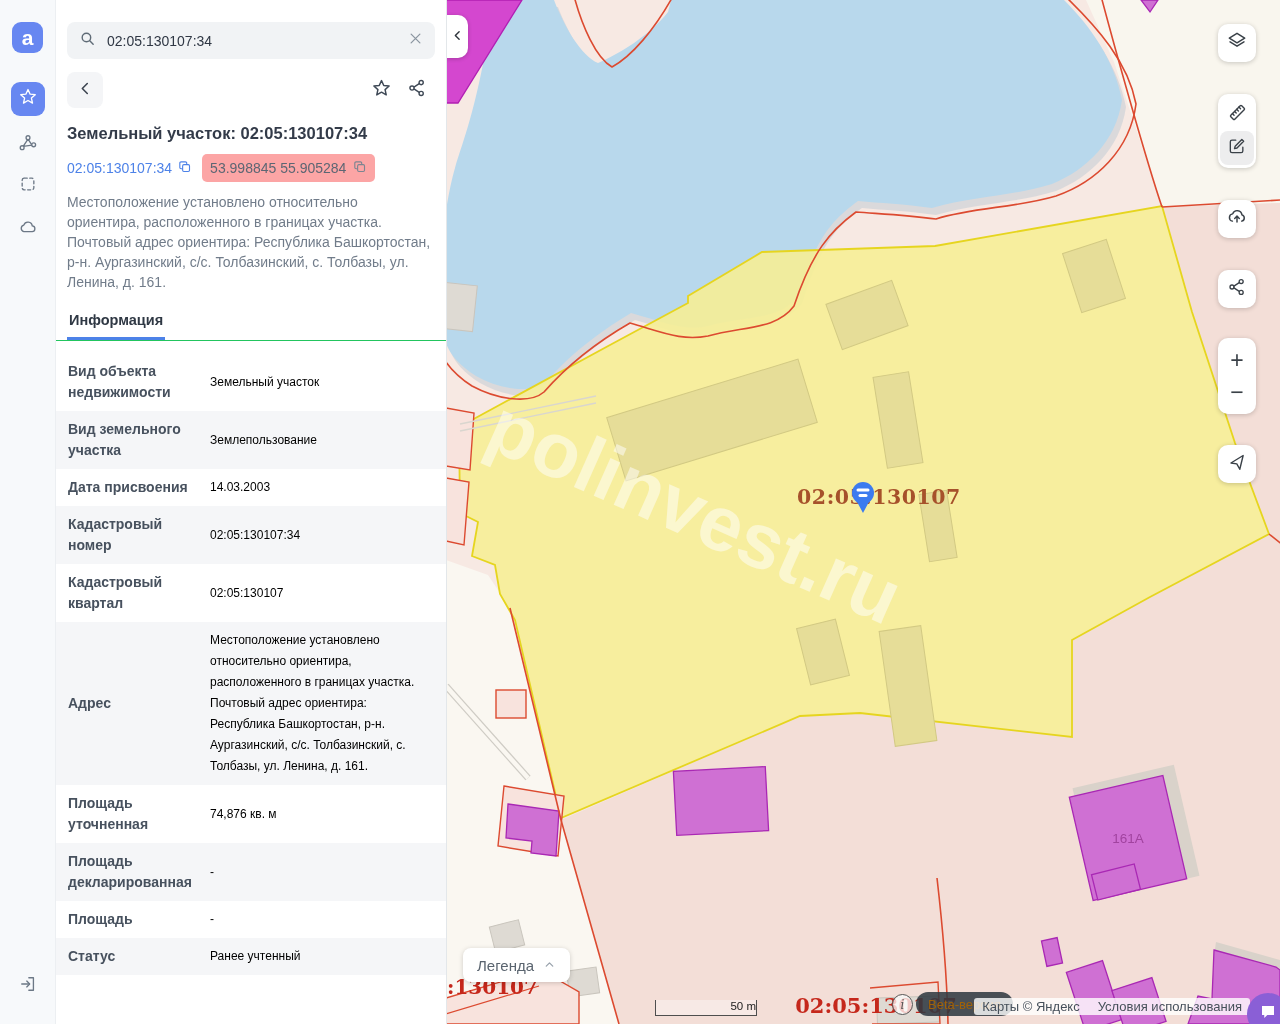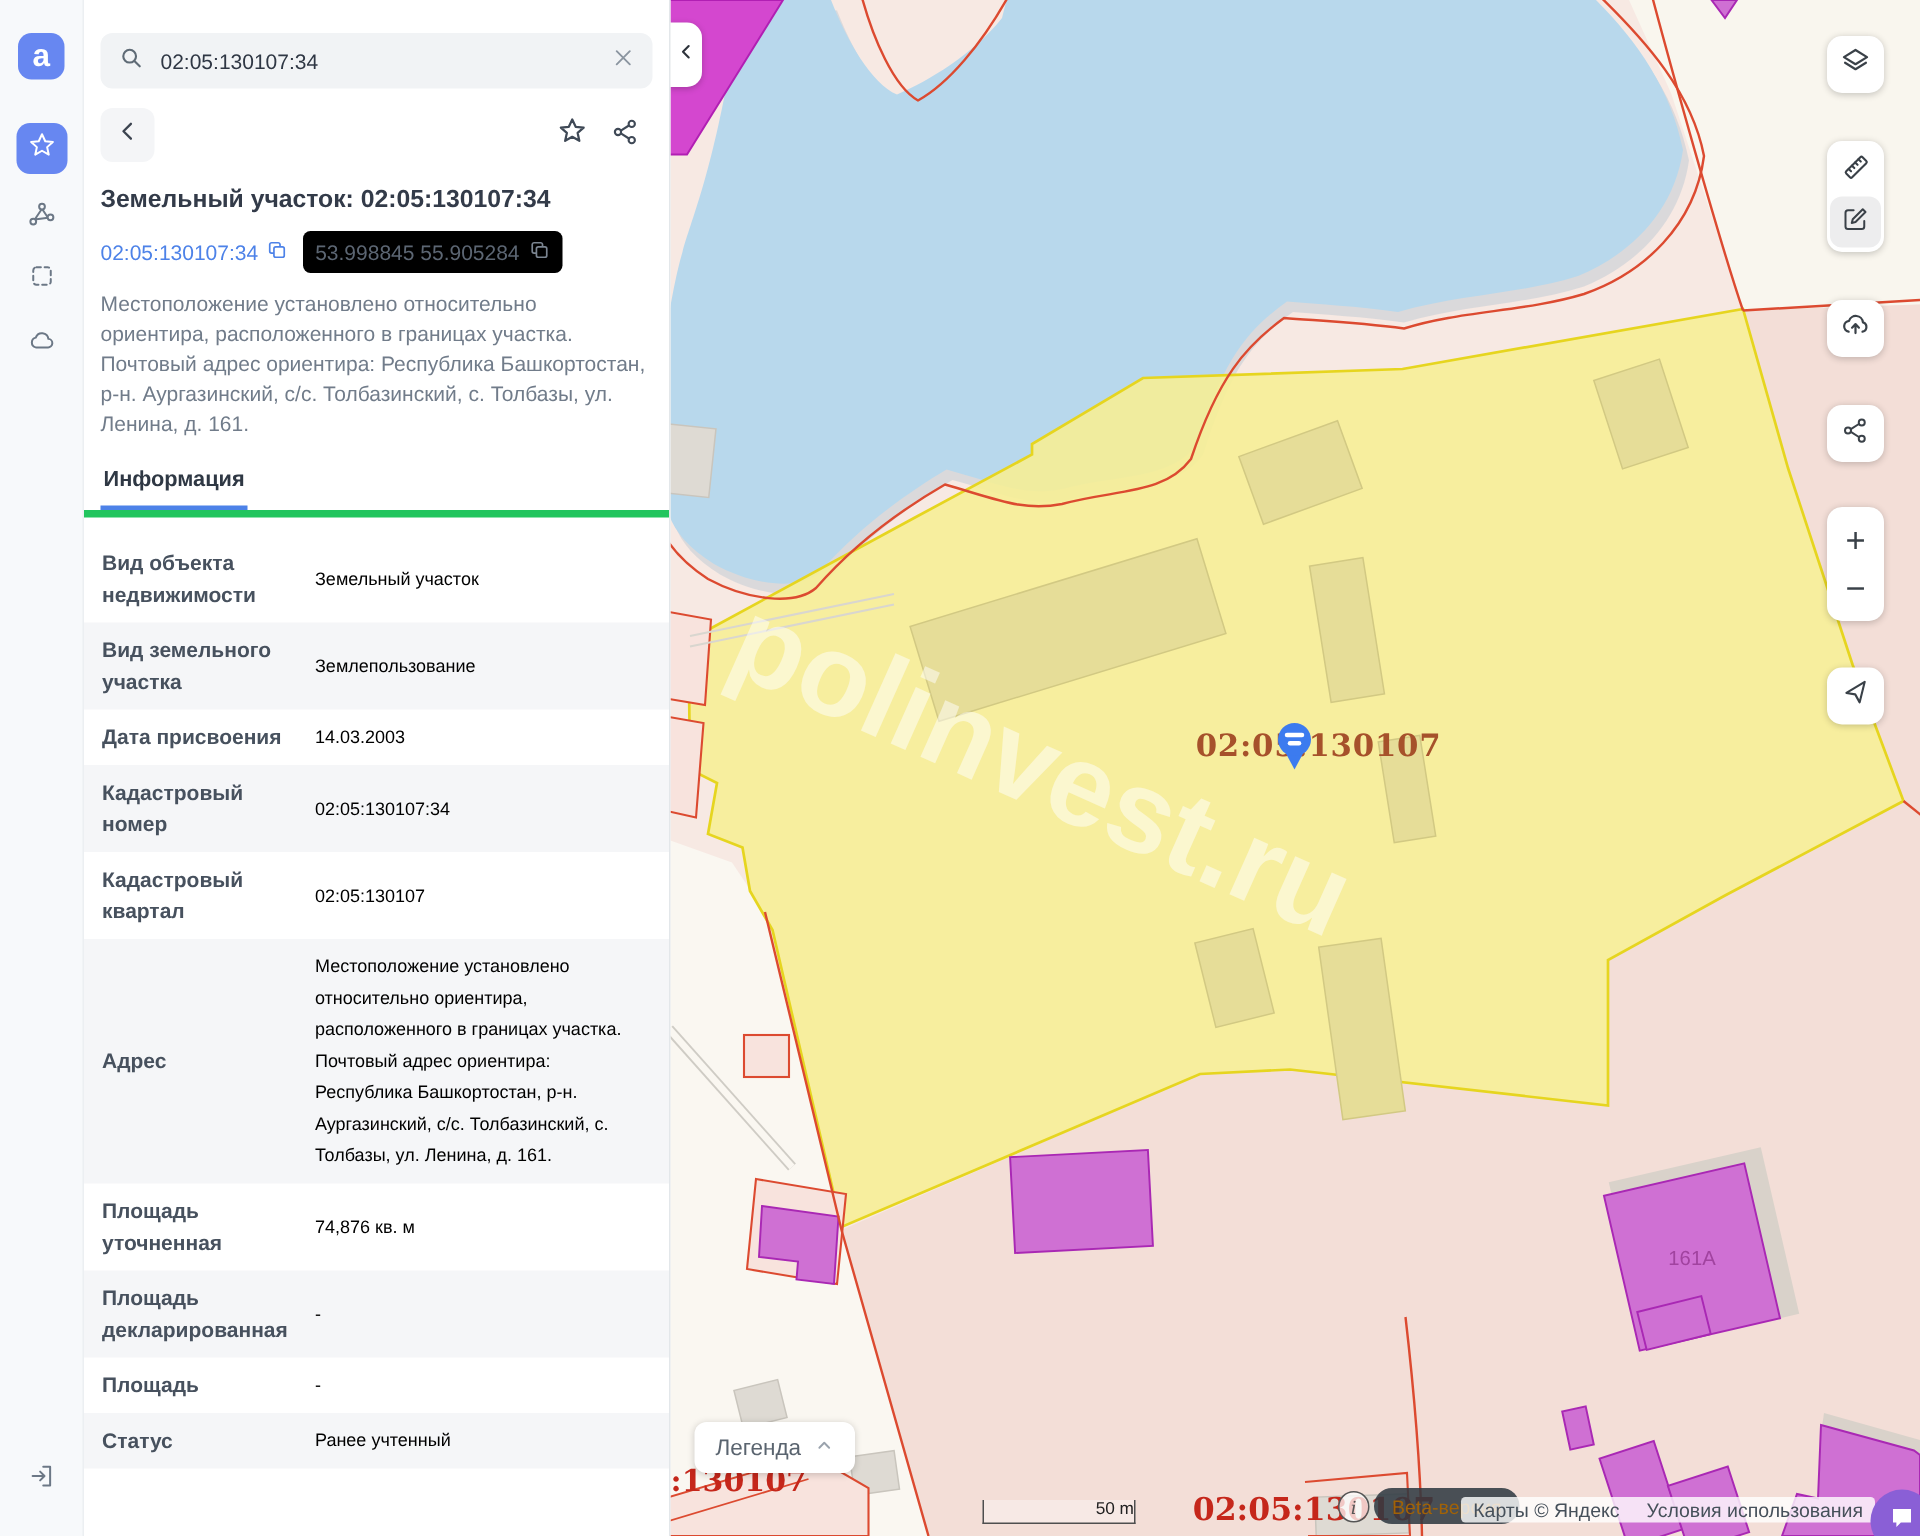--- a/index.html
+++ b/index.html
@@ -18,23 +18,23 @@
   .searchbar{margin:22px 11px 0 11px;height:37px;background:#f1f3f5;border-radius:8px;display:flex;align-items:center;padding:0 12px;gap:9px;}
   .searchbar input{border:none;background:transparent;outline:none;flex:1;font-size:14px;color:#2f3744;font-family:"Liberation Sans",sans-serif;}
   .searchbar svg{flex:none;}
   .toolbar{margin:13px 11px 0 11px;display:flex;align-items:center;}
   .sq-btn{width:36px;height:36px;border-radius:8px;background:#f4f5f7;display:flex;align-items:center;justify-content:center;}
   .ghost-btn{width:36px;height:36px;border-radius:8px;display:flex;align-items:center;justify-content:center;}
   .toolbar .spacer{flex:1;}
   .obj-title{margin:16px 11px 0 11px;font-size:16.5px;font-weight:bold;color:#333b49;}
   .chips{margin:11px 11px 0 11px;display:flex;align-items:center;gap:10px;}
   .cad-link{display:flex;align-items:center;gap:5px;color:#4d82e8;font-size:14px;}
-  .coord-chip{display:flex;align-items:center;gap:6px;background:#000000;border-radius:5px;padding:5px 8px;color:#5c6673;font-size:14px;}
+  .coord-chip{display:flex;align-items:center;gap:6px;background:#fca5a5;border-radius:5px;padding:5px 8px;color:#5c6673;font-size:14px;}
   .desc{margin:10px 13px 0 11px;font-size:14px;line-height:20px;color:#717c8a;}
-  .tabs{margin:14px 0 4px 0;border-bottom:5px solid #22c55e;padding-left:11px;text-decoration:underline;}
+  .tabs{margin:14px 0 4px 0;border-bottom:1px solid #22c55e;padding-left:11px;text-decoration:underline;}
   .tab{display:inline-block;font-size:14.5px;font-weight:bold;color:#2f3844;padding:6px 2px 9px 2px;border-bottom:3px solid #4d82e8;}
   .table{margin-top:12px;}
   .trow{display:flex;align-items:center;padding:8px 12px;margin:0 0px;}
   .trow:nth-child(even){background:#f5f6f8;}
   .tlabel{width:132px;flex:none;font-size:14px;line-height:21px;color:#47515e;font-weight:600;padding-right:10px;}
   .tvalue{flex:1;font-size:12px;line-height:21px;color:#000000;}
   
   .map{position:absolute;left:446px;top:0;width:834px;height:1024px;overflow:hidden;background:#f7e9e3;z-index:10;}
   .map svg.base{position:absolute;left:0;top:0;}
   .collapse{position:absolute;left:0;top:15px;width:22px;height:43px;background:#fff;border-radius:0 10px 10px 0;

